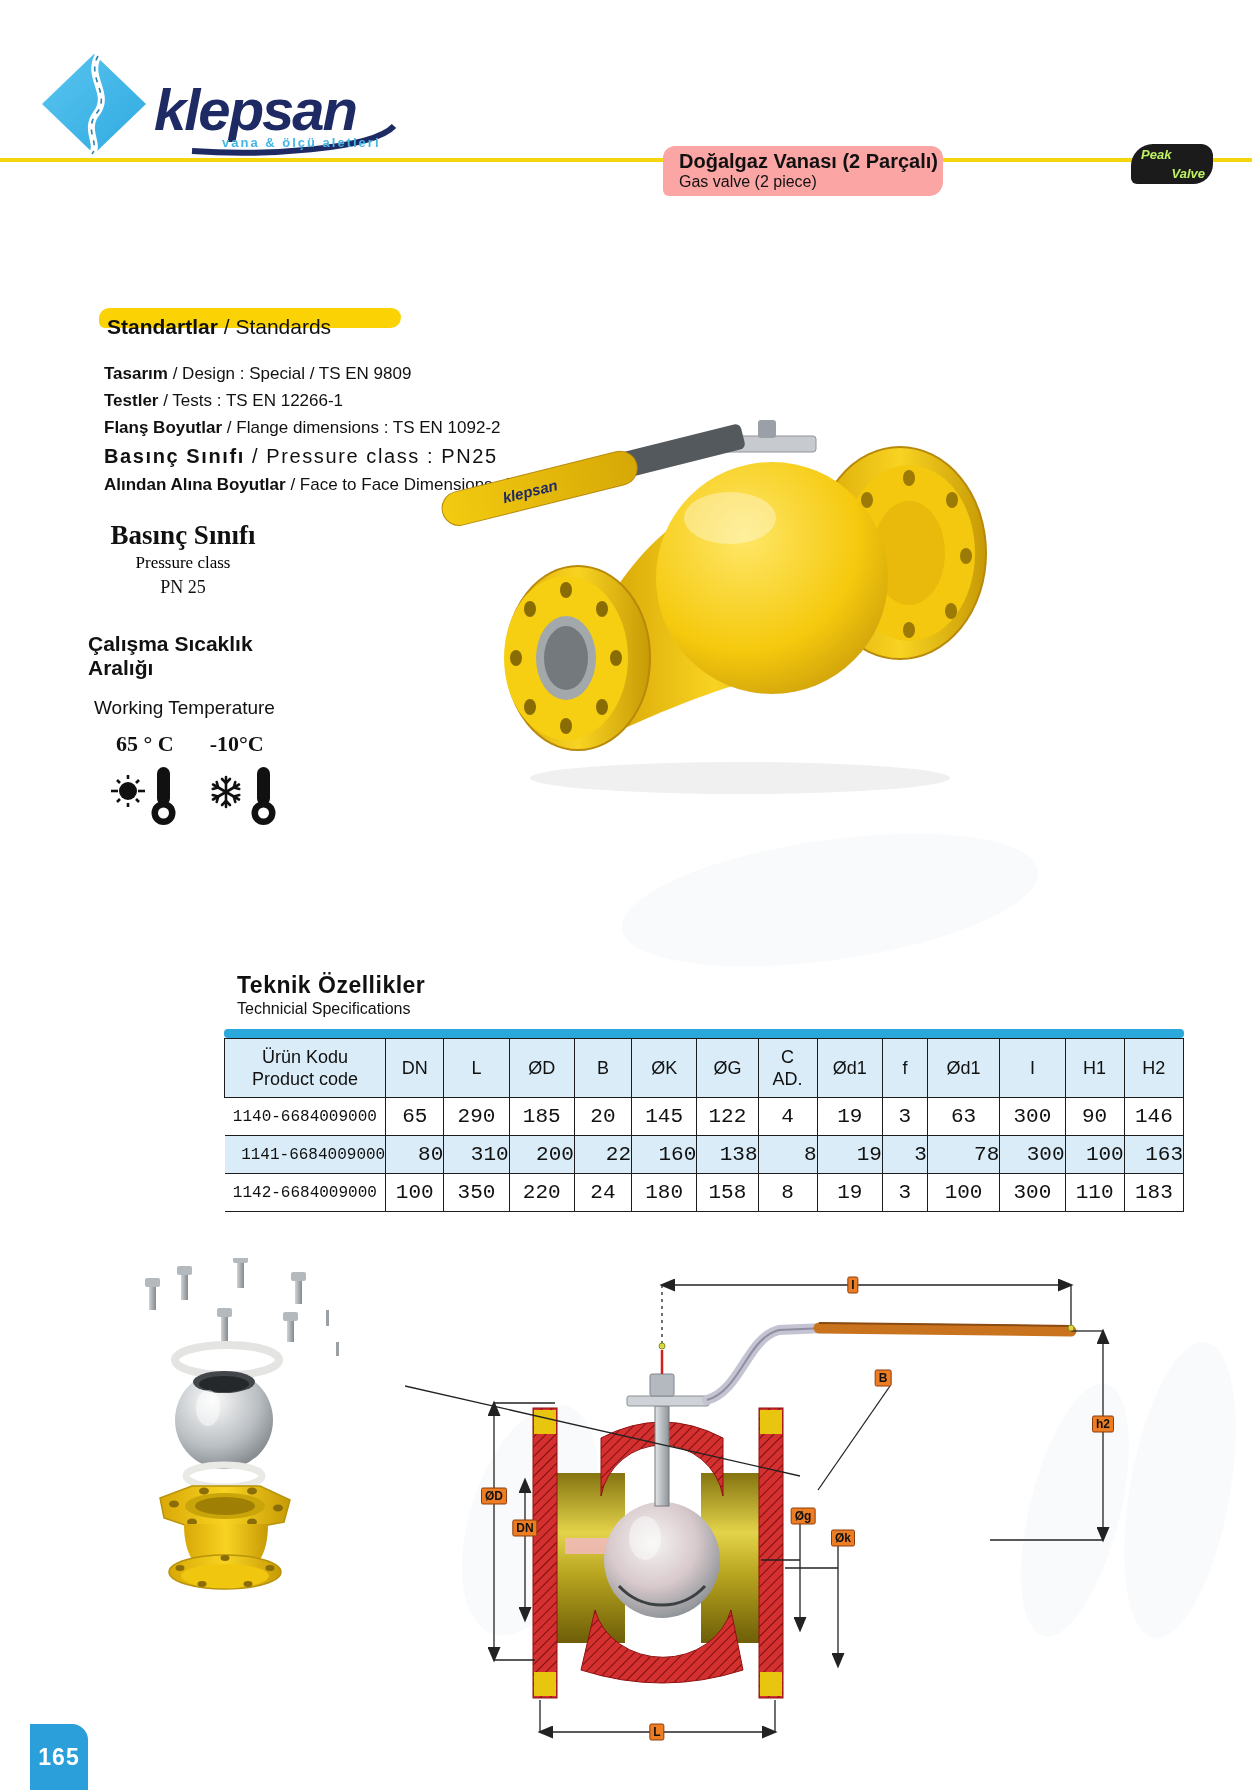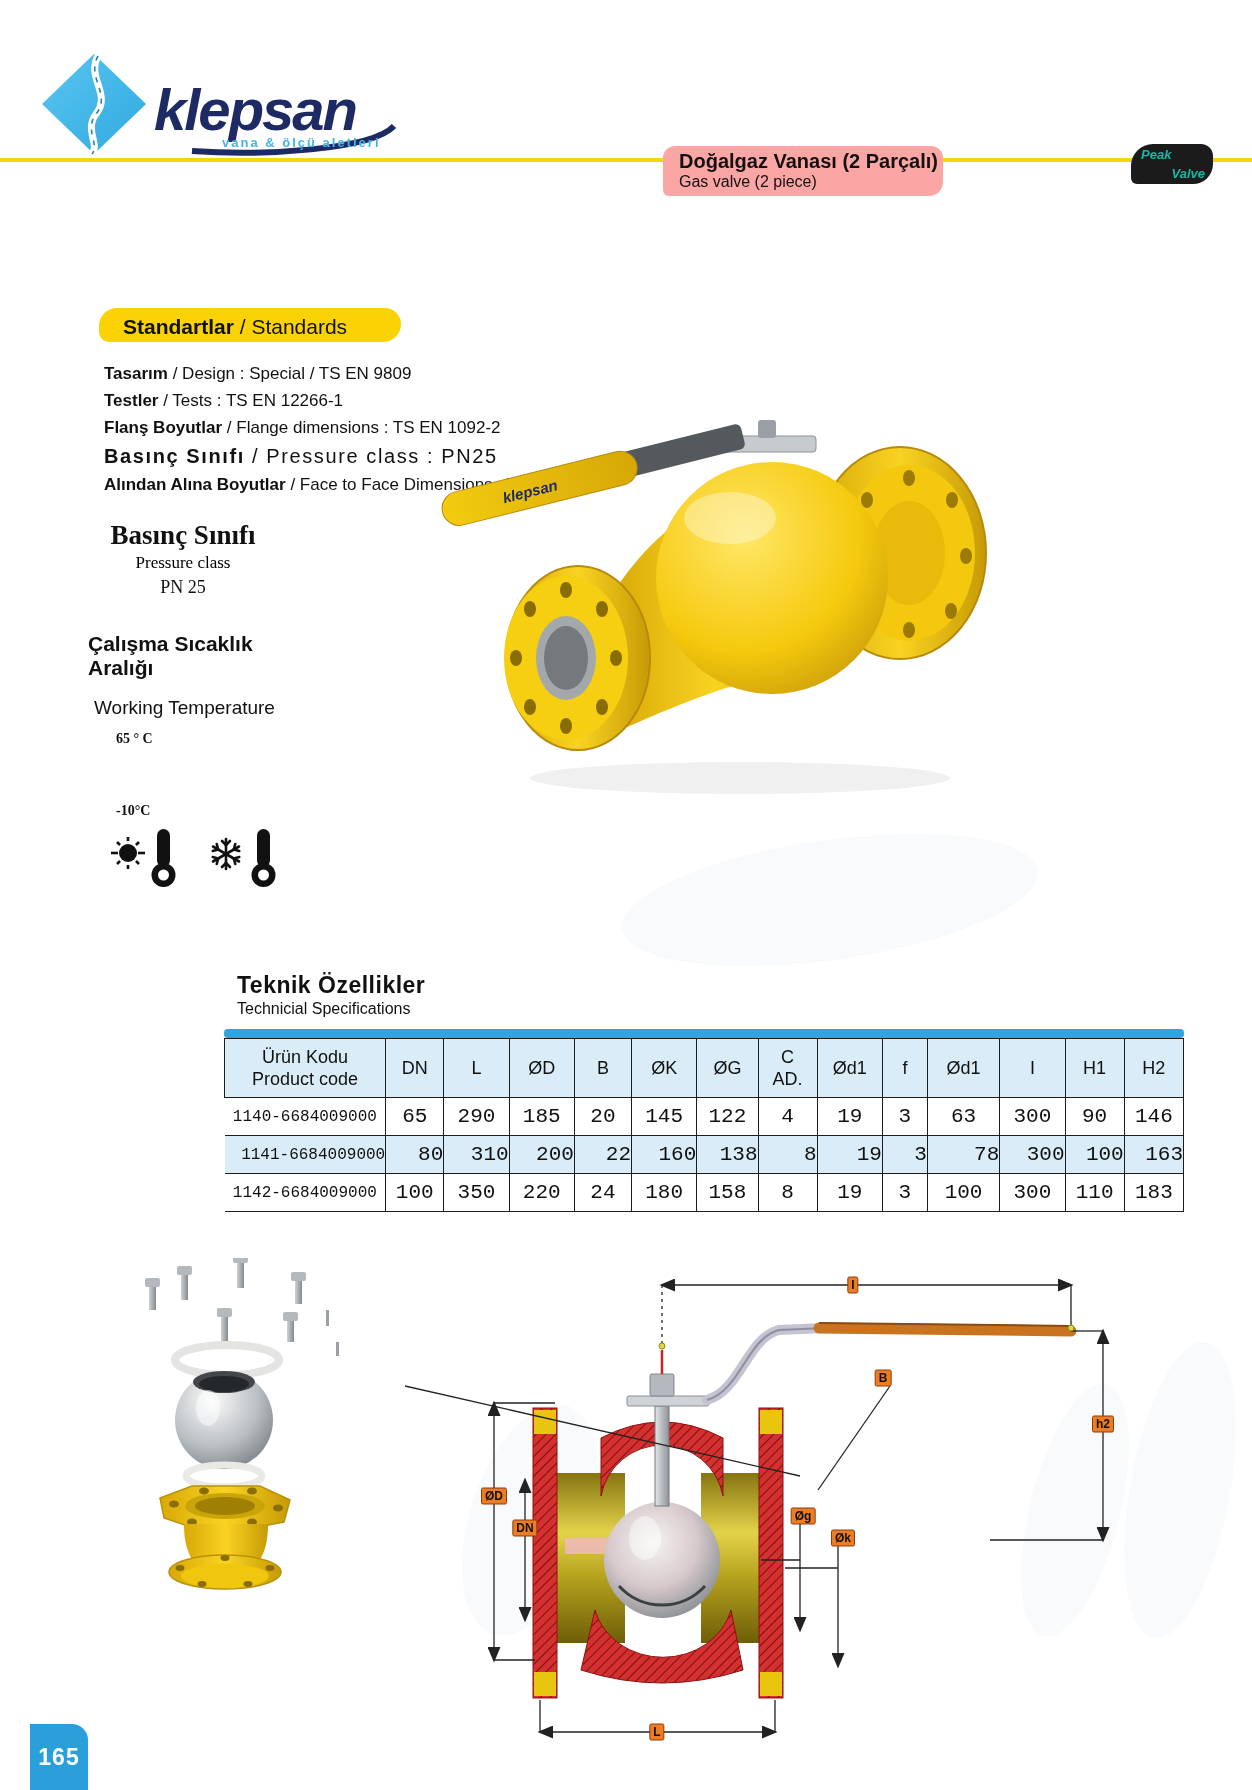--- a/index.html
+++ b/index.html
@@ -10,43 +10,43 @@
   
   .logo{position:absolute;left:42px;top:48px;}
   
   .rule{position:absolute;left:0;top:158px;width:1252px;height:4px;background:#F5D60B;}
   .title-box{position:absolute;left:663px;top:146px;width:280px;height:50px;background:#fca5a5;
              border-radius:12px 12px 14px 6px;padding:4px 0 0 16px;box-sizing:border-box;}
   .title-tr{font-size:20px;font-weight:bold;line-height:22px;}
   .title-en{font-size:16px;line-height:19px;}
   
   .peak{position:absolute;left:1131px;top:144px;width:82px;height:40px;background:#1b1b1b;
-        border-radius:22px 12px 20px 6px;color:#14b8a6;font-style:italic;font-weight:bold;font-size:13px;}
+        border-radius:22px 12px 20px 6px;color:#bef264;font-style:italic;font-weight:bold;font-size:13px;}
   .peak .l1{position:absolute;left:10px;top:3px;}
   .peak .l2{position:absolute;right:8px;bottom:3px;}
   
-  .std-pill{position:absolute;left:99px;top:308px;width:302px;height:34px;background:#FBD304;
-            border-radius:18px 16px 18px 10px;font-size:21px;line-height:38px;padding-left:24px;box-sizing:border-box;}
+  .std-pill{position:absolute;left:99px;top:308px;width:302px;height:20px;background:#FBD304;
+            border-radius:18px 16px 18px 10px;font-size:21px;line-height:38px;padding-left:8px;box-sizing:border-box;}
   .std-pill b{font-weight:bold;}
   .std-list{position:absolute;left:104px;top:360px;width:470px;font-size:17px;}
   .spec-line{line-height:27px;white-space:nowrap;}
   .spec-line b{font-weight:bold;}
   .spec-em{font-size:20px;letter-spacing:1.6px;line-height:30px;}
   
   .press{position:absolute;left:78px;top:520px;width:210px;text-align:center;
          font-family:"Liberation Serif",serif;}
   .press .t{font-size:27px;font-weight:bold;}
   .press .s{font-size:17px;color:#000000;margin-top:2px;}
   .press .v{font-size:18px;margin-top:4px;}
   
   .wtemp{position:absolute;left:88px;top:632px;width:220px;}
   .wtemp .t{font-size:21px;font-weight:bold;}
   .wtemp .s{font-size:19px;margin-top:17px;padding-left:6px;}
-  .wtemp .vals{display:flex;gap:56px;margin-top:12px;padding-left:28px;
-               font-family:"Liberation Serif",serif;font-size:14px;font-weight:bold;flex-direction:column;}
+  .wtemp .vals{display:flex;gap:36px;margin-top:12px;padding-left:28px;
+               font-family:"Liberation Serif",serif;font-size:22px;font-weight:bold;}
   .wtemp .icons{display:flex;gap:26px;margin-top:8px;padding-left:22px;}
   
   .tek{position:absolute;left:237px;top:972px;}
   .tek .t{font-size:23px;font-weight:bold;letter-spacing:.5px;}
   .tek .s{font-size:16px;margin-top:1px;}
   
   .tbl-bar{position:absolute;left:224px;top:1029px;width:960px;height:9px;background:#2AA7DB;border-radius:4px;}
   table.spec{position:absolute;left:224px;top:1038px;width:960px;border-collapse:collapse;table-layout:fixed;}
   table.spec th,table.spec td{border:1.4px solid #1c1c1c;text-align:center;padding:0;}
   table.spec th{background:#D9ECF7;font-size:18px;font-weight:normal;height:58px;white-space:pre-line;line-height:22px;}

